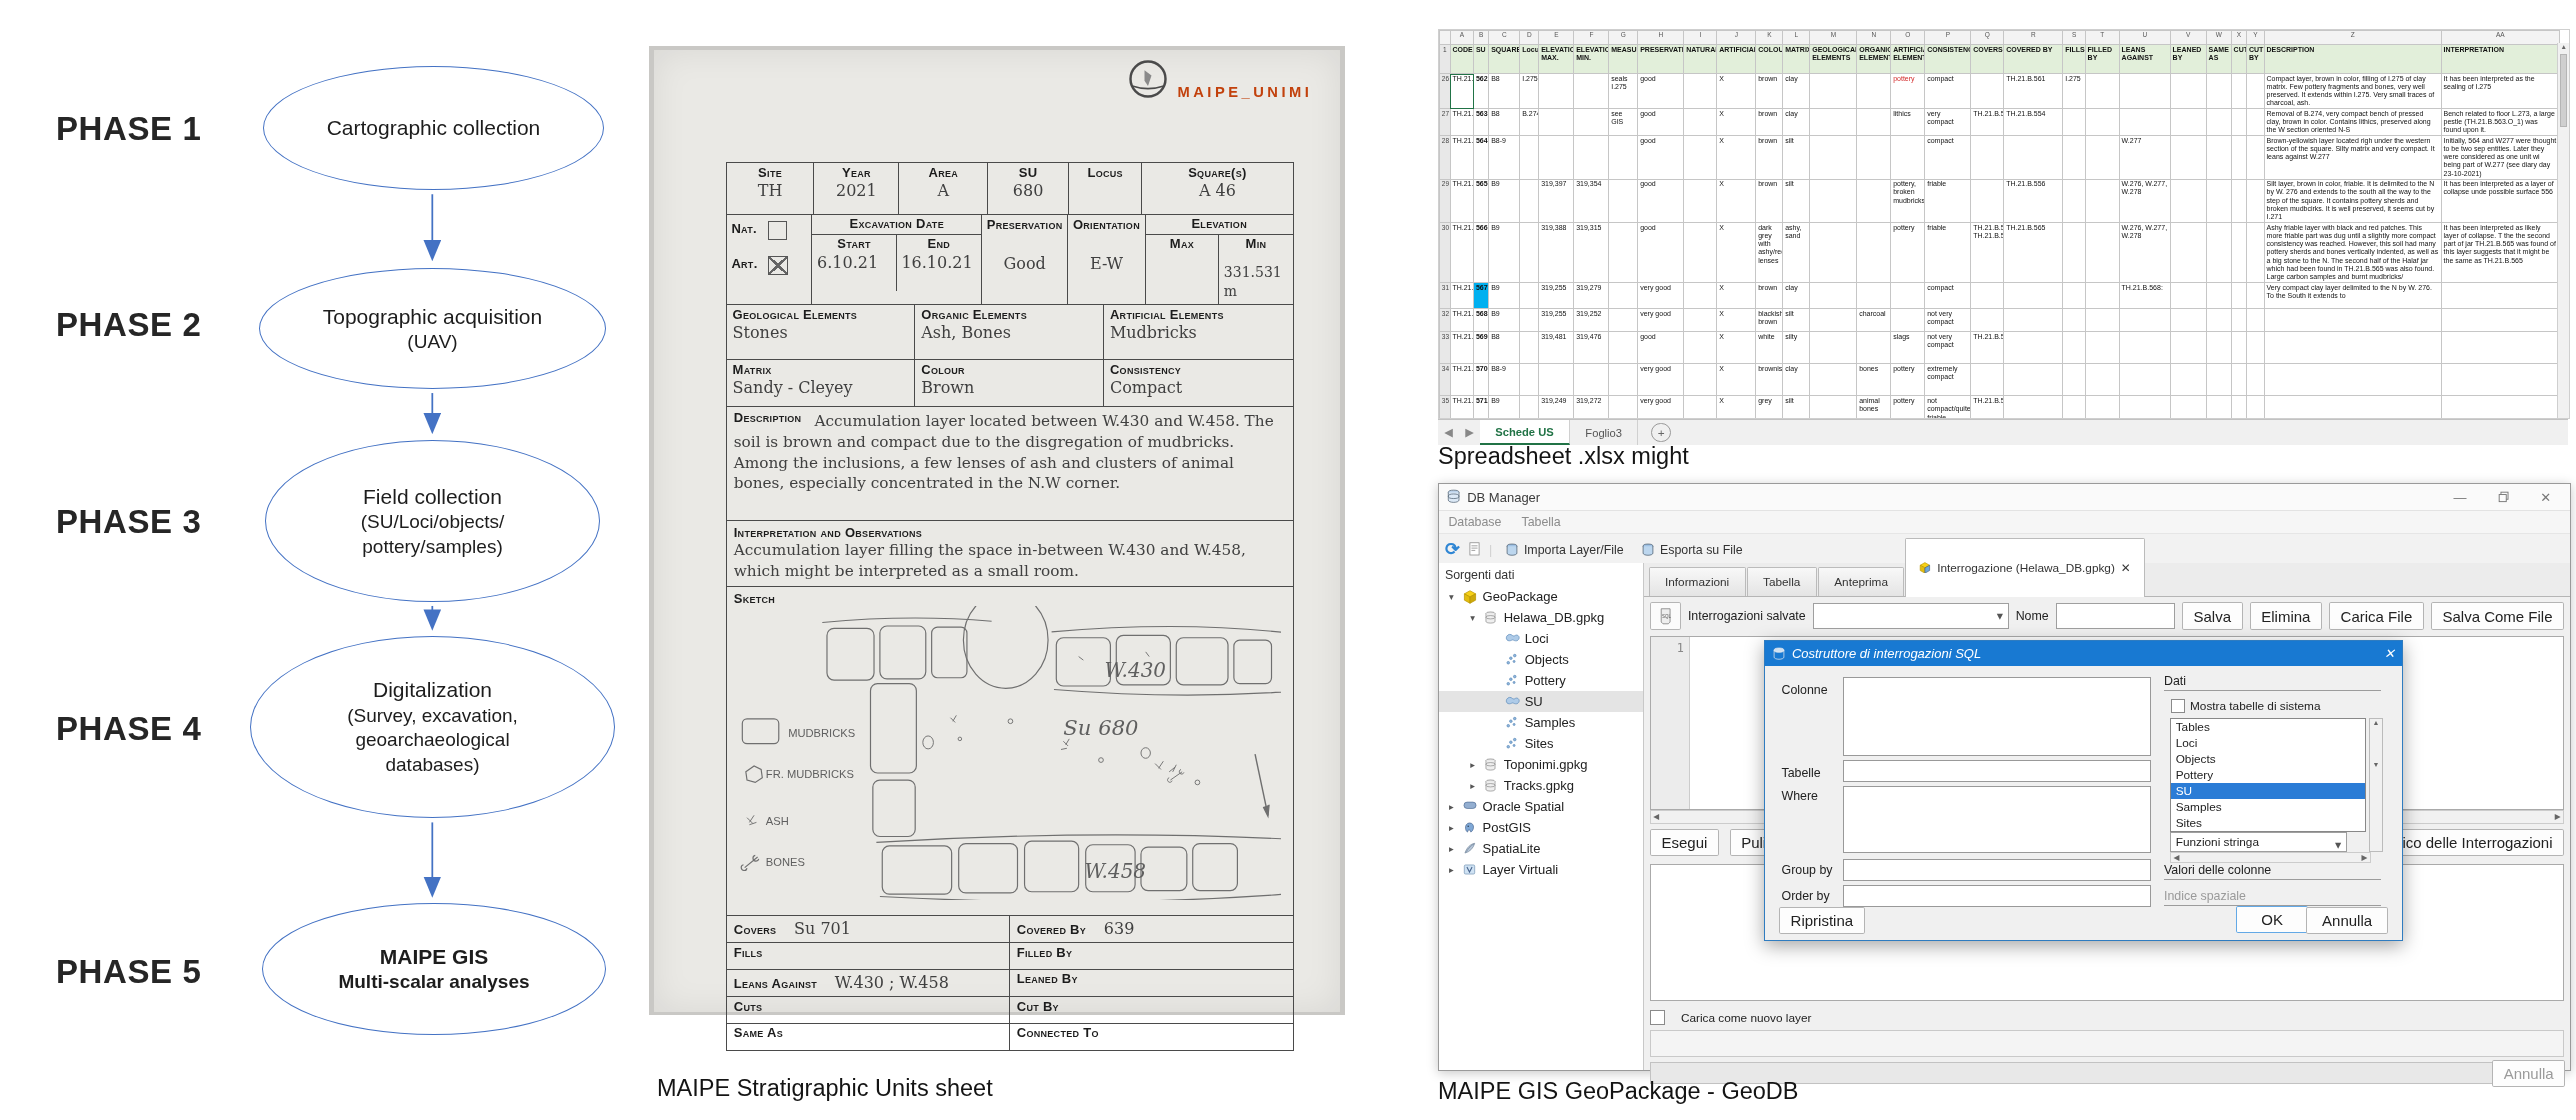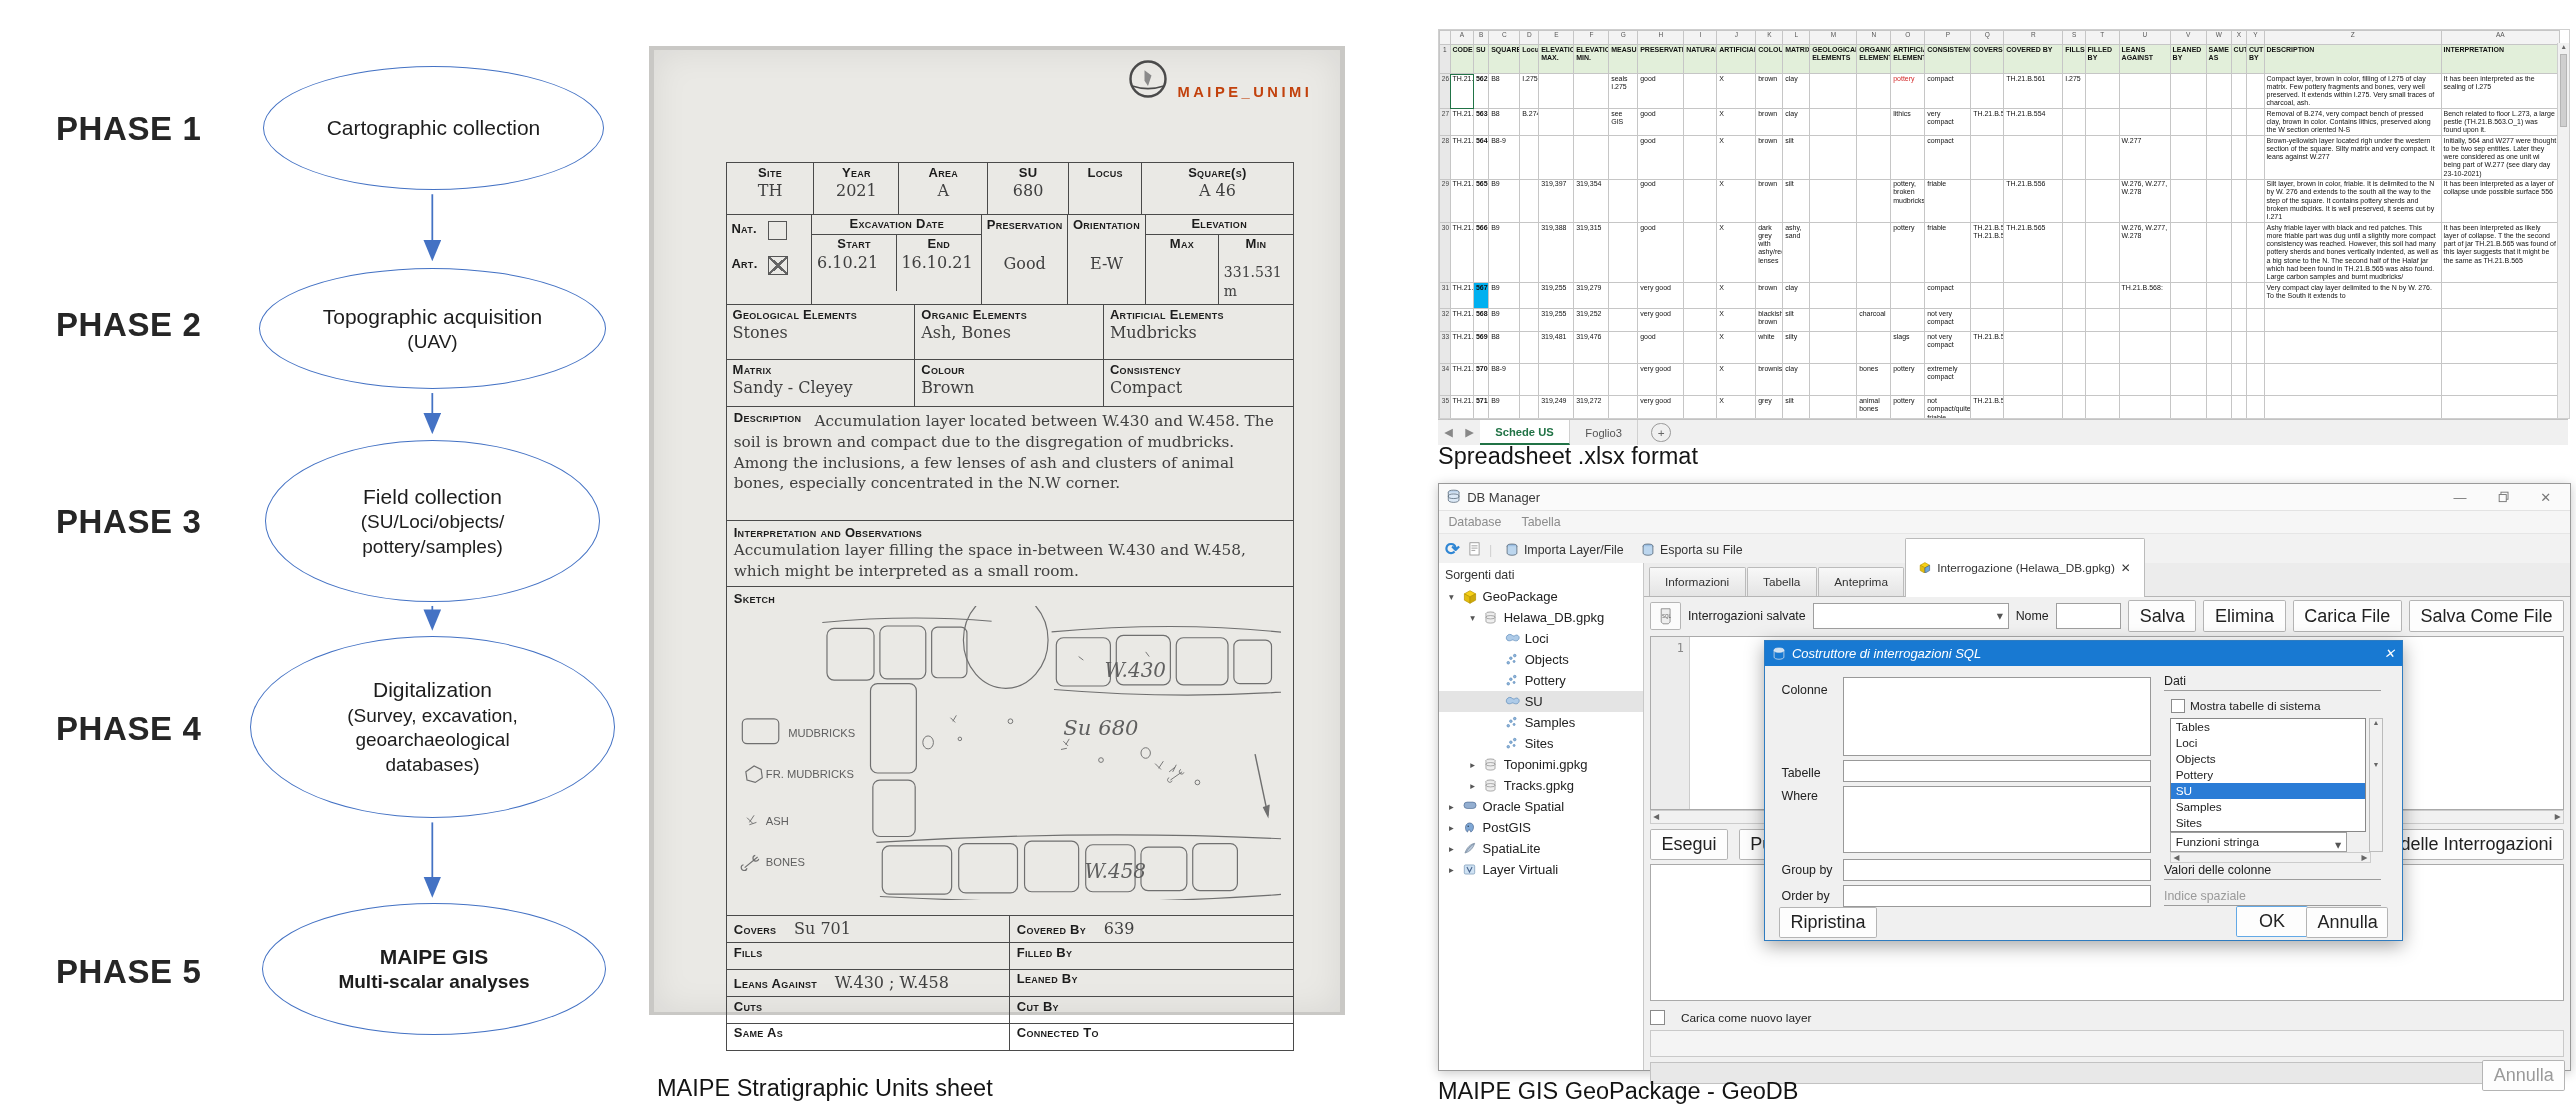--- a/index.html
+++ b/index.html
@@ -85,21 +85,21 @@
   .ticon{width:15.3px;height:13px;display:inline-flex;}
   .rightpane{position:absolute;left:205px;top:79px;right:0;bottom:0;}
   .tabbar{position:absolute;left:0;top:0;right:0;height:33px;background:#ececec;border-bottom:0.6px solid #b5b5b5;display:flex;align-items:flex-end;padding-left:4.7px;}
   .qtab{padding:7px 15.3px;background:linear-gradient(#f8f8f8,#e4e4e4);border:0.6px solid #bbb;border-bottom:none;margin-right:1.2px;font-size:11.8px;color:#333;border-radius:1.8px 1.8px 0 0;}
   .qtab.on{background:#fff;padding:22px 13px;position:relative;top:0.6px;display:flex;gap:5.9px;align-items:center;}
   .savedrow{position:absolute;left:5.9px;top:39px;right:5.9px;height:28px;display:flex;align-items:center;gap:7px;}
   .sqlico{width:29px;height:26px;border:0.6px solid #b5b5b5;background:#fbfbfb;border-radius:1.8px;display:flex;align-items:center;justify-content:center;}
   .combo{height:23.5px;background:#fff;border:0.6px solid #9f9f9f;flex:0 0 194px;position:relative;}
   .combo:after{content:"▾";position:absolute;right:4.7px;top:3.5px;color:#555;}
   .fld{height:23.5px;background:#fff;border:0.6px solid #9f9f9f;}
-  .btn{background:#fdfdfd;border:0.6px solid #b4b4b4;border-radius:1.8px;padding:4.1px 10.6px;font-size:18px;color:#222;white-space:nowrap;}
+  .btn{background:#fdfdfd;border:0.6px solid #b4b4b4;border-radius:1.8px;padding:4.1px 10.6px;font-size:15px;color:#222;white-space:nowrap;}
   .editor{position:absolute;left:5.9px;top:73px;right:5.9px;height:172px;background:#fff;border:0.6px solid #aaa;display:flex;}
   .gutter{width:33px;background:#ececec;border-right:0.6px solid #ccc;color:#888;font-size:11.8px;text-align:right;padding:3.5px 4.7px 0 0;font-family:"DejaVu Sans Mono",monospace;}
   .hscroll{position:absolute;left:5.9px;top:247px;right:5.9px;height:11.8px;background:#f1f1f1;border:0.6px solid #ccc;display:flex;align-items:center;justify-content:space-between;color:#666;font-size:7.7px;padding:0 2.4px;}
   .execrow{position:absolute;left:5.9px;top:266px;right:5.9px;display:flex;gap:10.6px;}
   .results{position:absolute;left:5.9px;top:301px;right:5.9px;height:135px;background:#fff;border:0.6px solid #aaa;}
   .loadrow{position:absolute;left:5.9px;top:447px;display:flex;gap:16px;align-items:center;font-size:11.8px;color:#222;}
   .bigfld{position:absolute;left:5.9px;top:467px;right:5.9px;height:25px;background:#f4f4f4;border:0.6px solid #c9c9c9;}
   .progress{position:absolute;left:5.9px;top:499px;right:77px;height:20px;background:#e8e8e8;border:0.6px solid #c2c2c2;}
   .annullagray{position:absolute;right:4.7px;top:497px;color:#9a9a9a;}
 
@@ -803,21 +803,21 @@
     </table>
   <div class="vscroll">▲<div style="margin:3.5px 1.8px;height:71px;background:#cfcfcf;border:0.6px solid #b5b5b5;"></div></div>
 </div>
 <div class="abs sheettabs">
   <div class="navarr">◀</div>
   <div class="navarr">▶</div>
   <div class="stab on">Schede US</div>
   <div class="stab">Foglio3</div>
   <div class="plusbtn">+</div>
 </div>
-<div class="abs caption" style="left:1438px;top:443px;">Spreadsheet .xlsx format</div>
+<div class="abs caption" style="left:1438px;top:443px;">Spreadsheet .xlsx might</div>
 
 <div class="abs dbm">
   <div class="titlebar">
     <svg width="15.3" height="15.3" viewBox="0 0 20 20">
         <ellipse cx="10" cy="4.5" rx="7" ry="3" fill="#bcd2ea" stroke="#567"></ellipse>
         <path d="M3 4.5 v10 c0 1.7 3.1 3 7 3 s7 -1.3 7 -3 v-10" fill="#dce9f6" stroke="#567"></path>
         <ellipse cx="10" cy="9.5" rx="7" ry="3" fill="none" stroke="#567"></ellipse>
       </svg>
     <span>DB Manager</span>
     <span class="wbtns">

